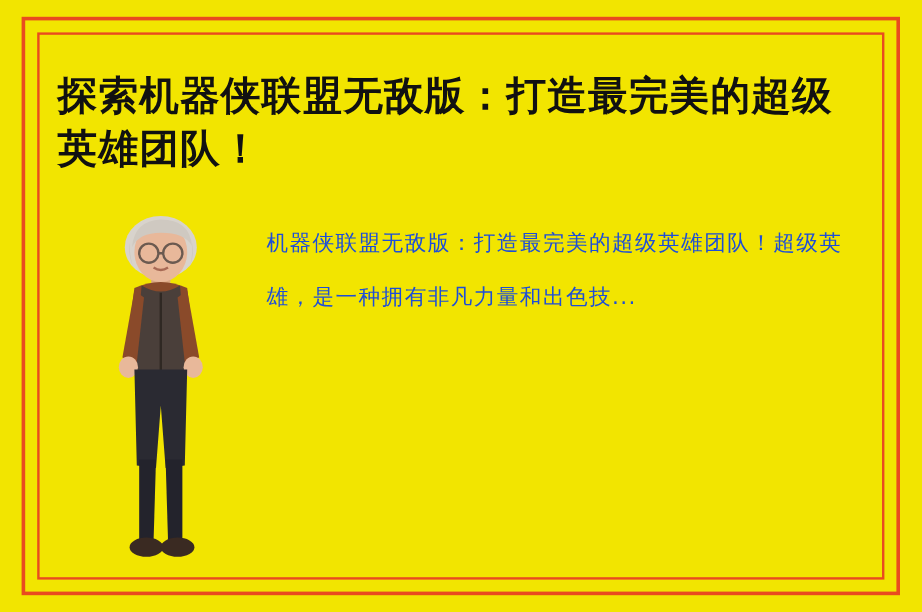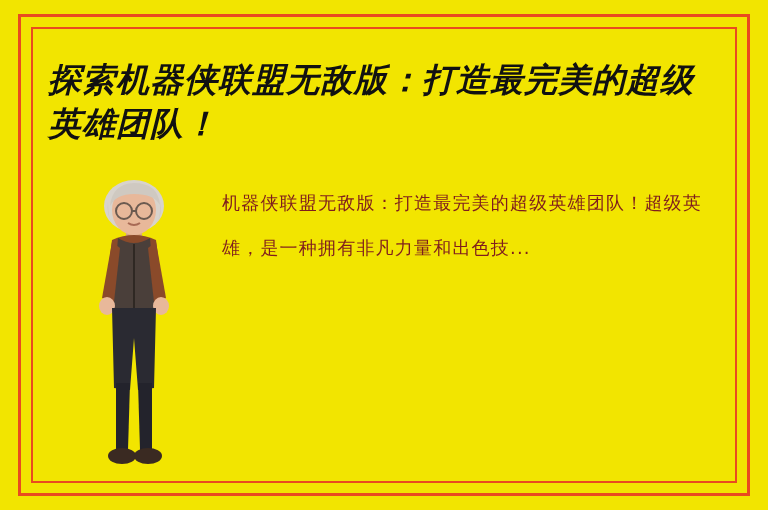--- a/index.html
+++ b/index.html
@@ -39,35 +39,34 @@
     border: 2px solid #e94b1f;
     box-sizing: border-box;
   }
   .title {
     position: absolute;
     left: 48px;
     top: 58px;
     width: 672px;
     font-family: "DejaVu Sans", sans-serif;
     font-weight: bold;
-    font-style: italic;
     font-size: 33px;
     line-height: 44px;
     color: #111111;
     letter-spacing: 1px;
   }
   .body-text {
     position: absolute;
     left: 222px;
     top: 180px;
     width: 500px;
     font-family: "DejaVu Sans", sans-serif;
     font-size: 18px;
     line-height: 45px;
-    color: #7f1d1d;
+    color: #1d4ed8;
     letter-spacing: 1.2px;
   }
   .hero {
     position: absolute;
     left: 72px;
     top: 178px;
     width: 124px;
     height: 300px;
   }
   .hero svg {

